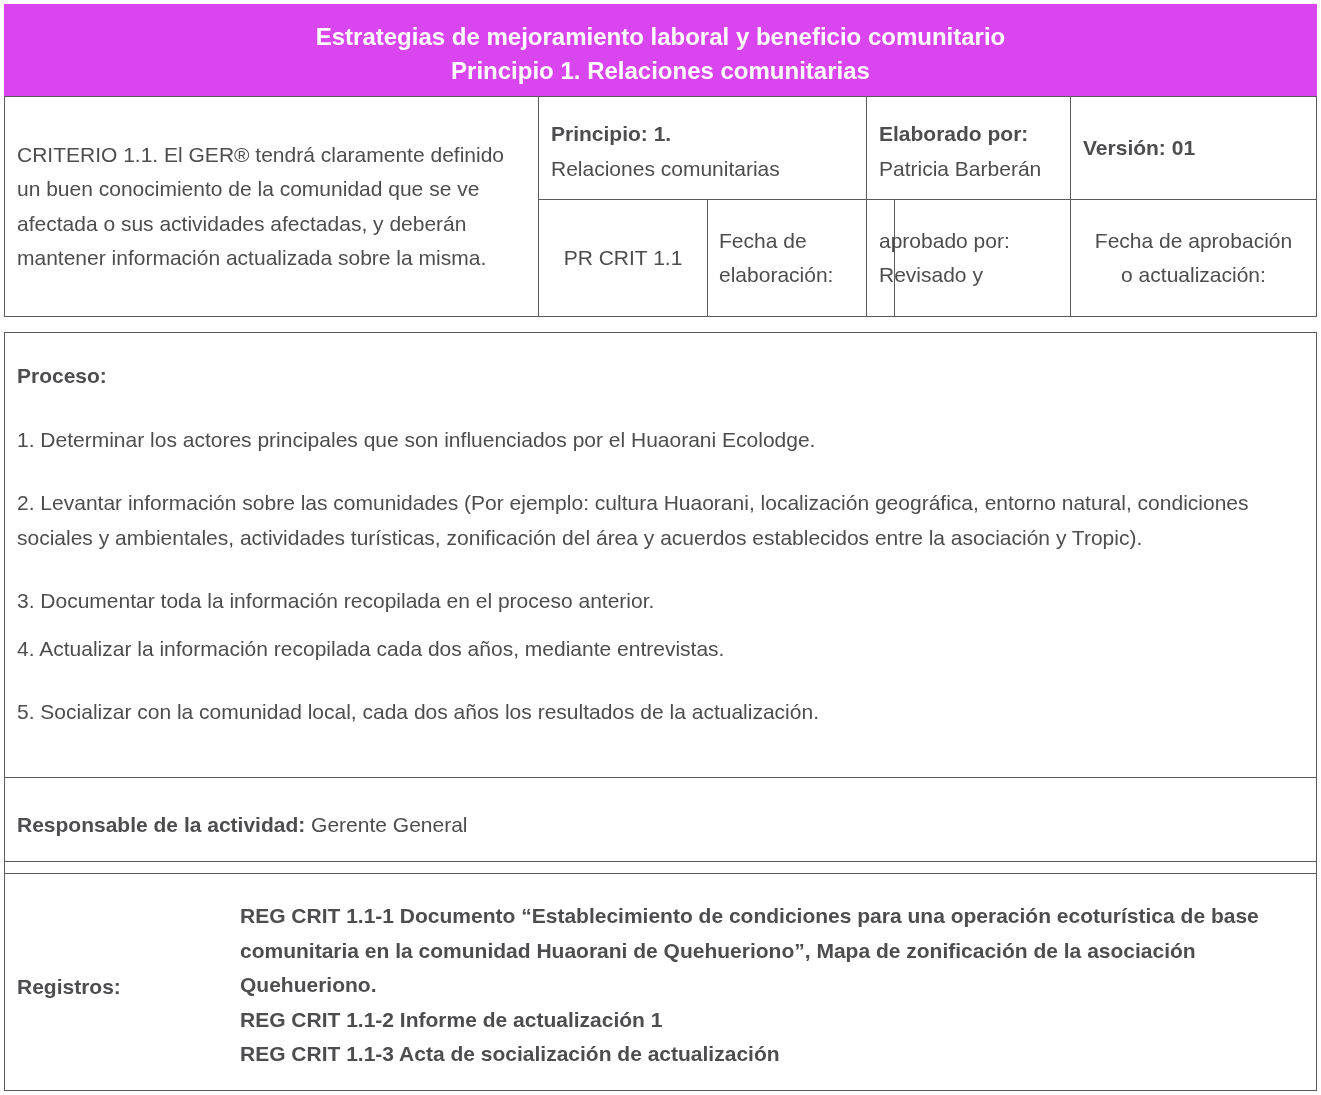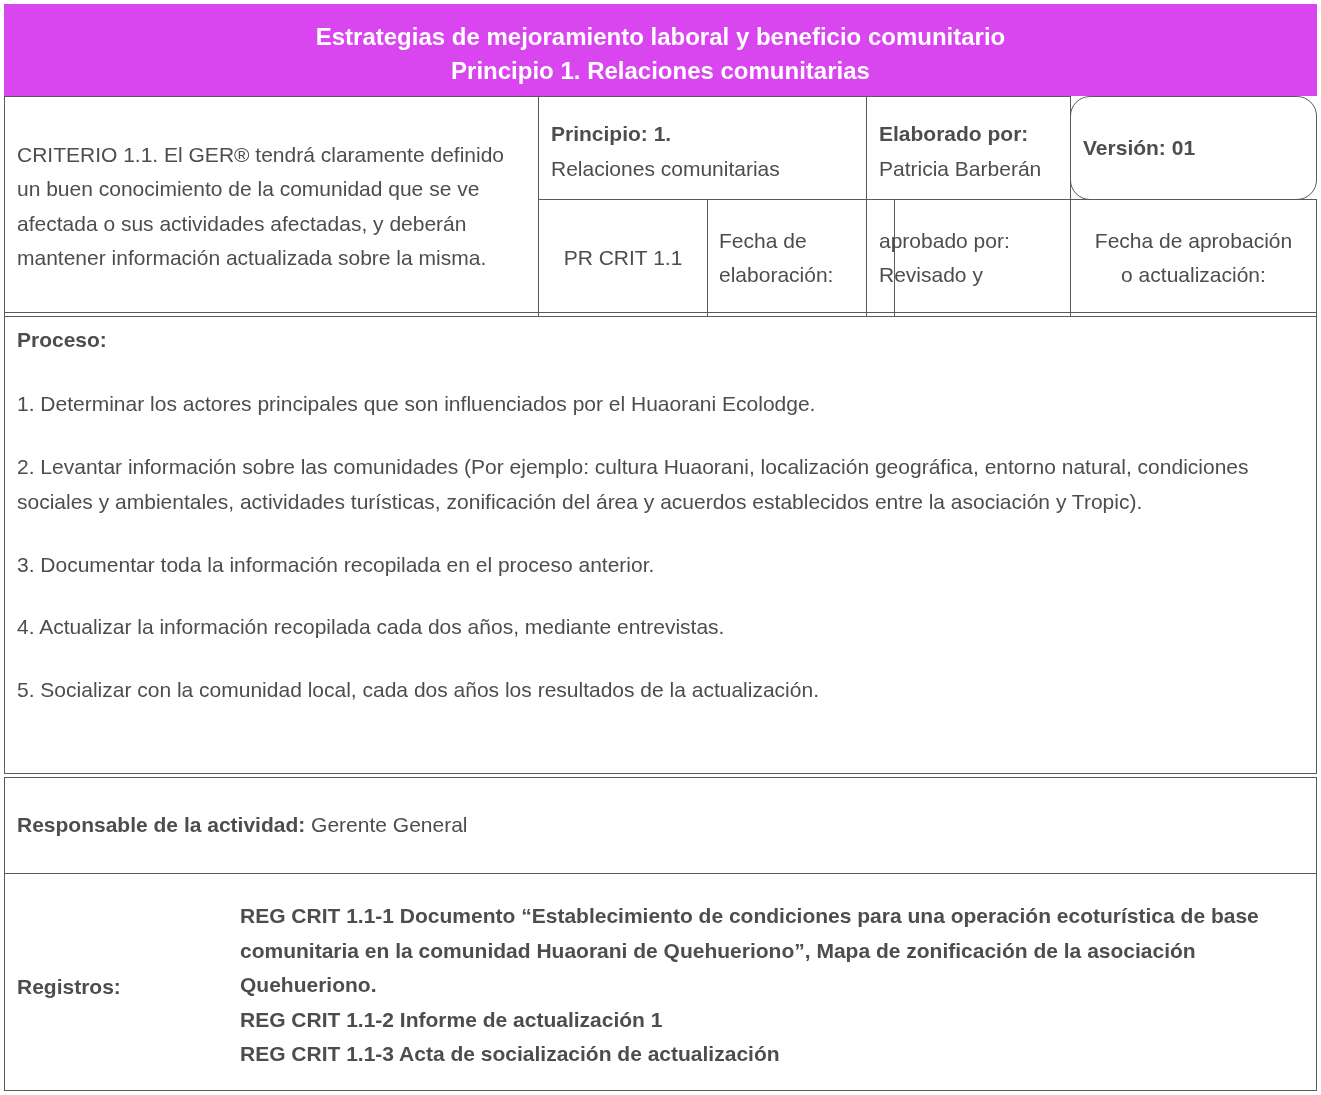--- a/index.html
+++ b/index.html
@@ -31,21 +31,21 @@
   <div class="cell" style="left:534px; top:92px; width:329px; height:104px; padding:20px 12px 0 12px;">
     <div class="b">Principio: 1.</div>
     <div>Relaciones comunitarias</div>
   </div>
 
   <div class="cell" style="left:862px; top:92px; width:205px; height:104px; padding:20px 12px 0 12px;">
     <div class="b">Elaborado por:</div>
     <div>Patricia Barberán</div>
   </div>
 
-  <div class="cell vc" style="left:1066px; top:92px; width:247px; height:104px; padding:0 12px;border-radius:20px;">
+  <div class="cell vc" style="left:1066px; top:92px; width:247px; height:104px; padding:0 12px;">
     <div class="b">Versión: 01</div>
   </div>
 
   <div class="cell vc" style="left:534px; top:195px; width:170px; height:118px; padding:0 12px;align-items:center;">
     <div>PR CRIT 1.1</div>
   </div>
 
   <div class="cell vc" style="left:703px; top:195px; width:188px; height:118px; padding:0 11px;">
     <div>Fecha de</div>
     <div>elaboración:</div>
@@ -54,25 +54,25 @@
   <div class="cell vc" style="left:862px; top:195px; width:205px; height:118px; padding:0 12px;">
     <div>aprobado por:</div>
     <div>Revisado y</div>
   </div>
 
   <div class="cell vc" style="left:1066px; top:195px; width:247px; height:118px; padding:0 12px;text-align:center;">
     <div>Fecha de aprobación</div>
     <div>o actualización:</div>
   </div>
 
-  <div class="cell" style="left:0; top:308px; width:1313px; height:462px; padding:10px 12px 0 12px;">
+  <div class="cell" style="left:0; top:328px; width:1313px; height:530px; padding:26px 12px 0 12px;">
     <div class="b" style="margin-bottom:29px;">Proceso:</div>
     <p class="p" style="margin-bottom:29px;">1. Determinar los actores principales que son influenciados por el Huaorani Ecolodge.</p>
     <p class="p" style="margin-bottom:29px; padding-right:10px;">2. Levantar información sobre las comunidades (Por ejemplo: cultura Huaorani, localización geográfica, entorno natural, condiciones sociales y ambientales, actividades turísticas, zonificación del área y acuerdos establecidos entre la asociación y Tropic).</p>
-    <p class="p" style="margin-bottom:27px;">3. Documentar toda la información recopilada en el proceso anterior.</p>
+    <p class="p" style="margin-bottom:13px;">3. Documentar toda la información recopilada en el proceso anterior.</p>
     <p class="p" style="margin-bottom:29px;">4. Actualizar la información recopilada cada dos años, mediante entrevistas.</p>
     <p class="p">5. Socializar con la comunidad local, cada dos años los resultados de la actualización.</p>
   </div>
 
   <div class="cell vc" style="left:0; top:773px; width:1313px; height:97px; padding:0 12px;">
     <div>
       <span class="b">Responsable de la actividad:</span>
       <span>Gerente General</span>
     </div>
   </div>

